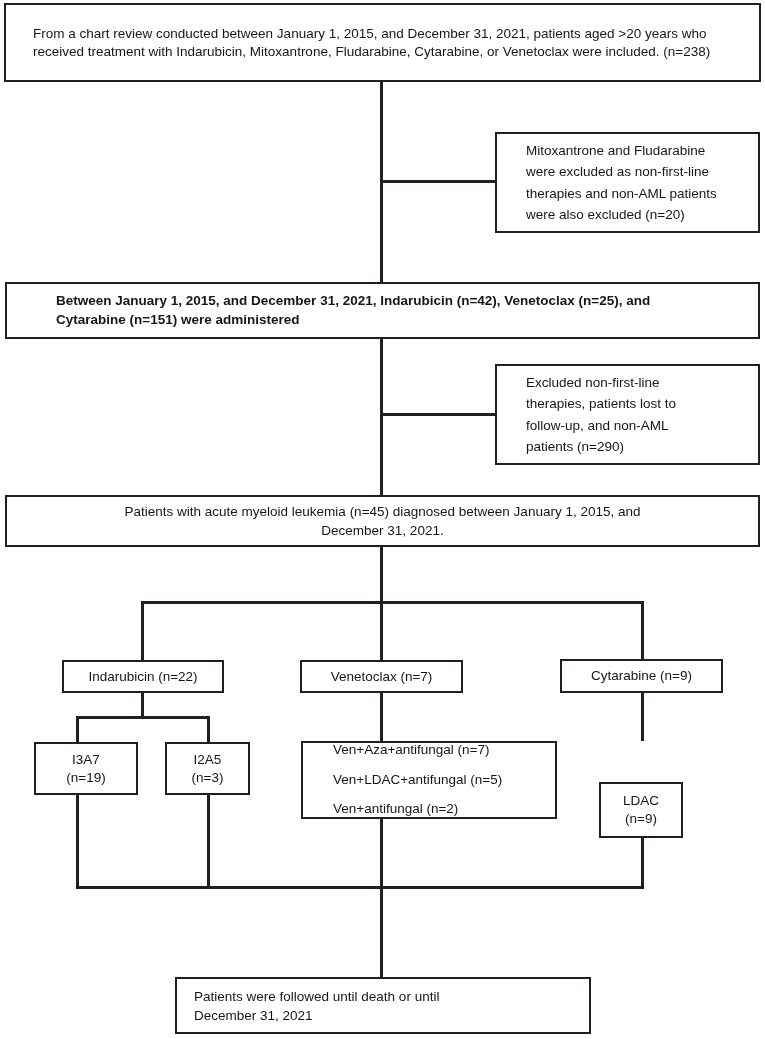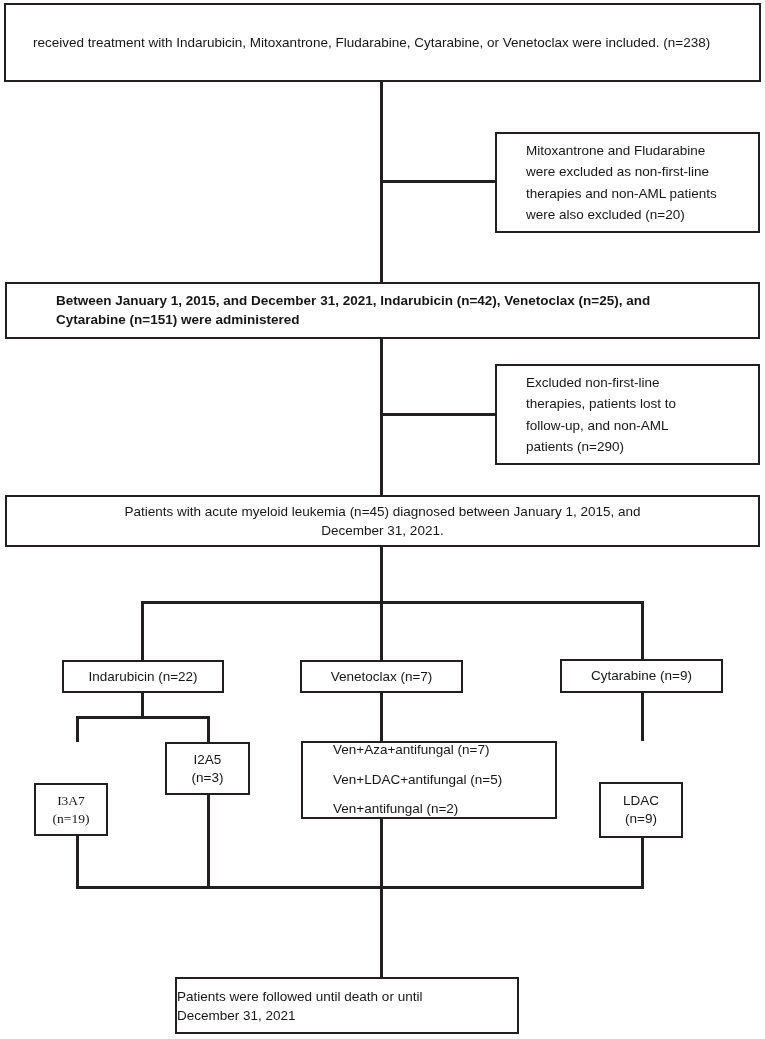--- a/index.html
+++ b/index.html
@@ -42,25 +42,25 @@
 
   
   #box-initial   { left:4px;   top:3px;   width:757px; height:79px;  padding:0 20px 0 27px; line-height:17.5px; }
   #box-excl1     { left:495px; top:132px; width:265px; height:101px; padding-left:29px; line-height:21.5px; }
   #box-admin     { left:5px;   top:282px; width:755px; height:57px;  padding-left:49px; line-height:18.5px;font-weight:bold; }
   #box-excl2     { left:495px; top:364px; width:265px; height:101px; padding-left:29px; line-height:21.5px; }
   #box-aml       { left:5px;   top:495px; width:755px; height:52px;  line-height:19px; }
   #box-ind       { left:62px;  top:660px; width:162px; height:33px; }
   #box-ven       { left:300px; top:660px; width:163px; height:33px; }
   #box-cyt       { left:560px; top:659px; width:163px; height:34px; }
-  #box-i3a7      { left:34px;  top:783px; width:74px;  height:53px;font-family:Liberation Serif, serif; }
+  #box-i3a7      { left:34px;  top:742px; width:104px;  height:53px; }
   #box-i2a5      { left:165px; top:742px; width:85px;  height:53px; }
   #box-venreg    { left:301px; top:741px; width:256px; height:78px; padding-left:30px; line-height:18.5px;gap:11px; }
   #box-ldac      { left:599px; top:782px; width:84px;  height:56px; }
-  #box-final     { left:175px; top:977px; width:344px; height:57px; line-height:19px; }
+  #box-final     { left:175px; top:977px; width:416px; height:57px; padding-left:17px; line-height:19px; }
 
   
   #l-v1        { left:380px; top:82px;  width:3px;   height:200px; }
   #l-e1        { left:380px; top:180px; width:115px; height:3px;   }
   #l-v2        { left:380px; top:339px; width:3px;   height:156px; }
   #l-e2        { left:380px; top:413px; width:115px; height:3px;   }
   #l-v3        { left:380px; top:547px; width:3px;   height:56px;  }
   #l-split     { left:141px; top:601px; width:503px; height:3px;   }
   #l-ind-up    { left:141px; top:601px; width:3px;   height:59px;  }
   #l-ven-mid   { left:380px; top:601px; width:3px;   height:59px;  }
@@ -97,20 +97,21 @@
   <div class="connector" id="l-i2a5-up"></div>
   <div class="connector" id="l-ven-up2"></div>
   <div class="connector" id="l-cyt-down"></div>
   <div class="connector" id="l-i3a7-down"></div>
   <div class="connector" id="l-i2a5-down"></div>
   <div class="connector" id="l-ldac-down"></div>
   <div class="connector" id="l-merge"></div>
   <div class="connector" id="l-final"></div>
 
   <div class="box" id="box-initial">
+    <div class="tl">From a chart review conducted between January 1, 2015, and December 31, 2021, patients aged &gt;20 years who</div>
     <div class="tl">received treatment with Indarubicin, Mitoxantrone, Fludarabine, Cytarabine, or Venetoclax were included. (n=238)</div>
   </div>
 
   <div class="box" id="box-excl1">
     <div class="tl">Mitoxantrone and Fludarabine</div>
     <div class="tl">were excluded as non-first-line</div>
     <div class="tl">therapies and non-AML patients</div>
     <div class="tl">were also excluded (n=20)</div>
   </div>
 

